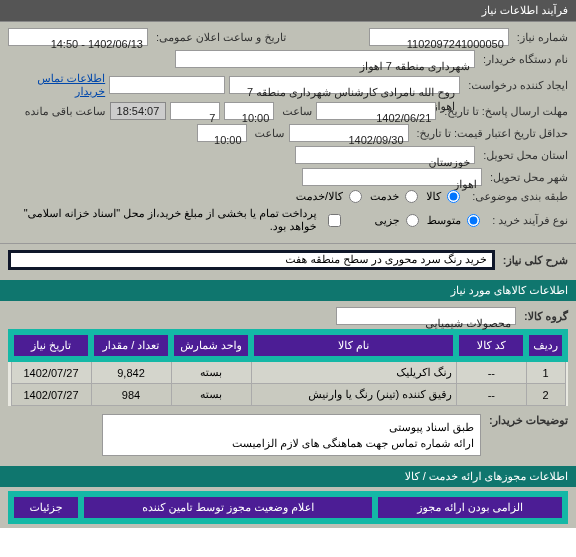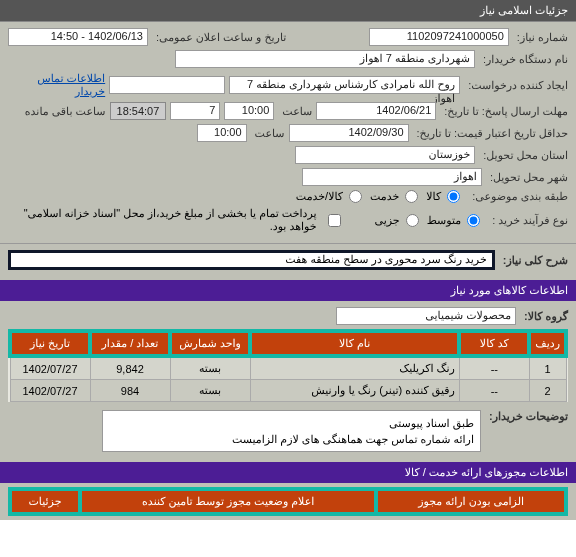--- a/index.html
+++ b/index.html
@@ -28,21 +28,21 @@
   gap: 4px;
 }
 .label {
   color: #333;
   white-space: nowrap;
   margin-left: 4px;
 }
 .field {
   background: #fff;
   border: 1px solid #999;
-  padding: 0 4px;
+  padding: 8px 4px;
   font-size: 11px;
   height: 18px;
   line-height: 14px;
   color: #222;
 }
 .field.w300 { width: 300px; }
 .field.w180 { width: 180px; }
 .field.w140 { width: 140px; }
 .field.w110 { width: 120px; }
 .field.w50 { width: 50px; }
@@ -63,56 +63,56 @@
   padding: 0 5px;
   min-height: 20px;
 }
 .table-wrap { margin-top: 4px; }
 table {
   width: 100%;
   border-collapse: collapse;
   background: #e8e8e0;
 }
 th {
-  background: #c2410c;
+  background: #4c1d95;
   color: #fff;
   padding: 4px;
   font-size: 11px;
   font-weight: normal;
-  border: 4px solid #14b8a6;
+  border: 6px solid #14b8a6;
 }
 td {
   background: #d4d5cc;
   padding: 4px;
   text-align: center;
   border: 1px solid #aaa;
   font-size: 11px;
 }
 tr:nth-child(even) td { background: #c9cac0; }
 .notes-box {
   background: #fff;
   border: 1px solid #999;
   padding: 4px 6px;
   width: 379px;
   min-height: 34px;
   line-height: 16px;
 }
 .subheader {
-  background: #4c1d95;
+  background: #0f766e;
   color: #fff;
   padding: 4px 8px;
   font-size: 11px;
 }
 .checkbox { margin-left: 3px; }
 .spacer { flex: 1; }
 </style>
 </head>
 <body>
 
-<div class="section-header">جزئیات اسلامی نیاز</div>
+<div class="section-header">فرآیند اطلاعات نیاز</div>
 
 <div class="section-body">
 
   <div class="row">
     <span class="label">شماره نیاز:</span>
     <span class="field w140">1102097241000050</span>
     <span class="spacer"></span>
     <span class="label">تاریخ و ساعت اعلان عمومی:</span>
     <span class="field w140">1402/06/13 - 14:50</span>
   </div>

